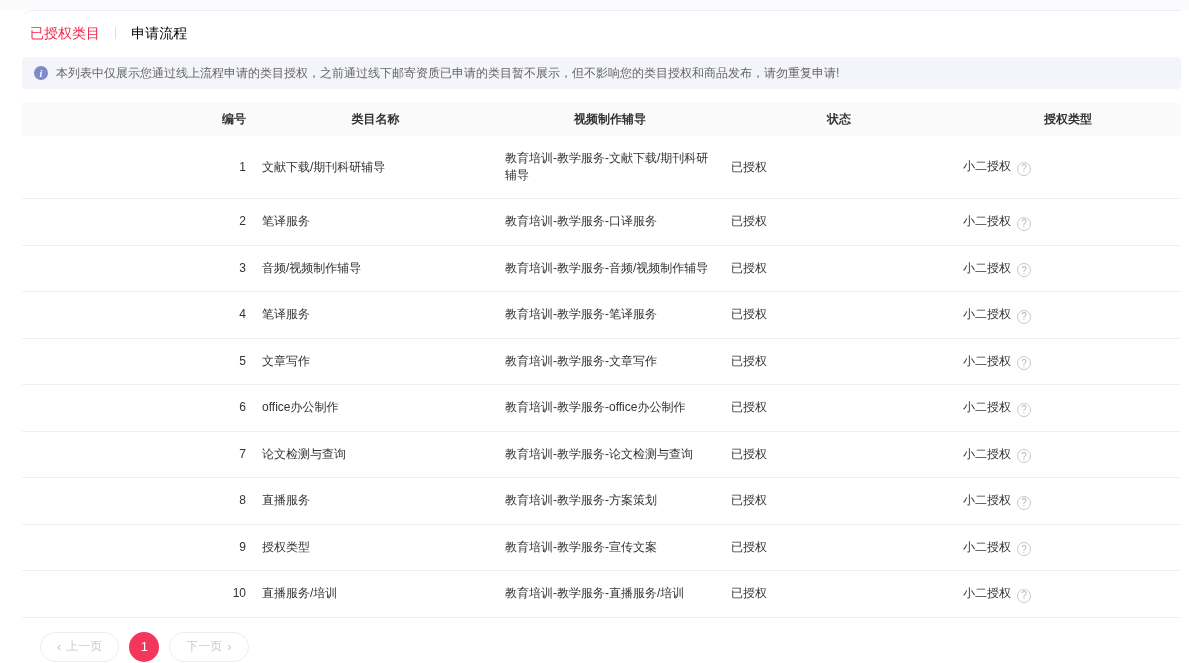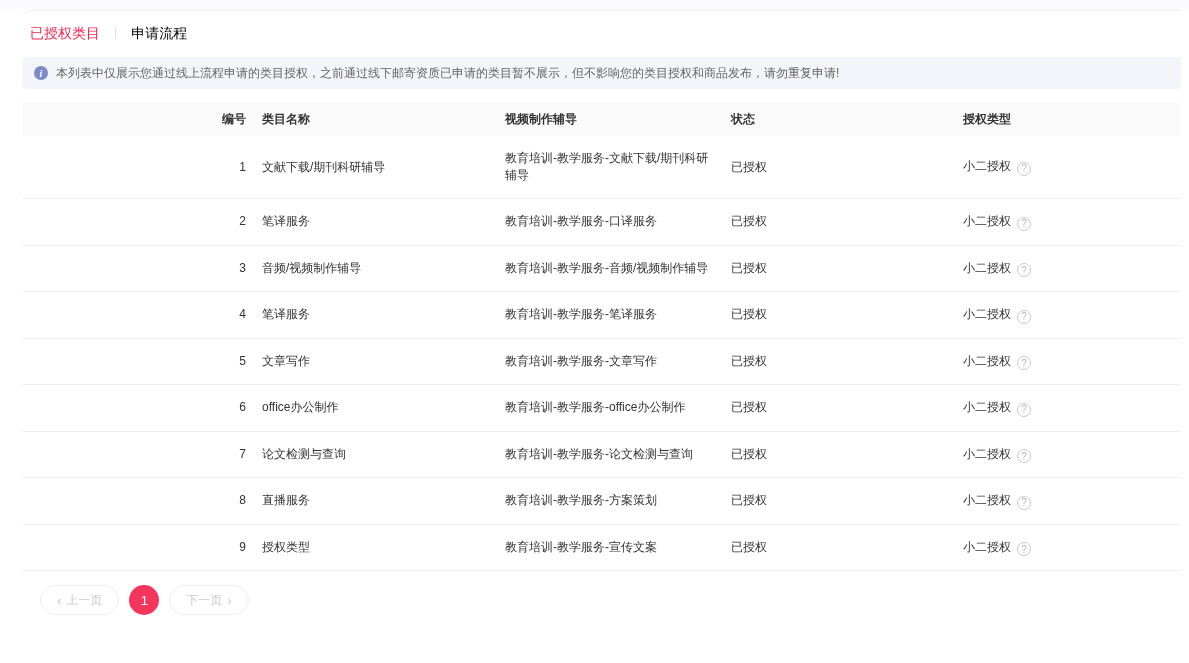--- a/index.html
+++ b/index.html
@@ -18,21 +18,21 @@
   .banner { margin-top: 14px; background: #f4f5fa; border-radius: 4px;
     padding: 8px 12px; display: flex; align-items: center; }
   .info-icon { width: 14px; height: 14px; border-radius: 50%; background: #7f8ac8;
     color: #fff; font-size: 10px; font-style: italic; font-weight: bold;
     display: inline-flex; align-items: center; justify-content: center;
     flex: 0 0 14px; margin-right: 8px; font-family: "Liberation Serif", serif; }
   .banner-text { font-size: 12px; color: #666; line-height: 16px; text-align: right; }
   
   table { width: 100%; border-collapse: collapse; margin-top: 14px; table-layout: fixed; }
   th { background: #fafafa; font-size: 12px; color: #333; font-weight: 700;
-    text-align: left; padding: 8px 8px; line-height: 17px; }
+    text-align: center; padding: 8px 8px; line-height: 17px; }
   td { font-size: 12px; color: #333; padding: 14px 8px; line-height: 17px;
     border-bottom: 1px solid #f0f0f0; word-break: break-all; }
   .col-num { width: 232px; text-align: right; }
   .col-name { width: 243px; }
   .col-path { width: 226px; }
   .col-status { width: 232px; }
   .col-auth { width: 226px; }
   .help-icon { display: inline-flex; align-items: center; justify-content: center;
     width: 14px; height: 14px; border: 1px solid #c8c9cc; border-radius: 50%;
     color: #b4b6bb; font-size: 10px; margin-left: 6px; vertical-align: -2px;
@@ -133,20 +133,27 @@
           <td class="col-status">已授权</td>
           <td class="col-auth"><span>小二授权</span><span class="help-icon">?</span></td>
         </tr>
         <tr>
           <td class="col-num">9</td>
           <td class="col-name">授权类型</td>
           <td class="col-path">教育培训-教学服务-宣传文案</td>
           <td class="col-status">已授权</td>
           <td class="col-auth"><span>小二授权</span><span class="help-icon">?</span></td>
         </tr>
+        <tr>
+          <td class="col-num">10</td>
+          <td class="col-name">直播服务/培训</td>
+          <td class="col-path">教育培训-教学服务-直播服务/培训</td>
+          <td class="col-status">已授权</td>
+          <td class="col-auth"><span>小二授权</span><span class="help-icon">?</span></td>
+        </tr>
       </tbody>
   </table>
 
   <div class="pagination">
     <button class="page-btn">
       <span class="arrow">‹</span>
       <span>上一页</span>
     </button>
     <span class="page-current">1</span>
     <button class="page-btn">

